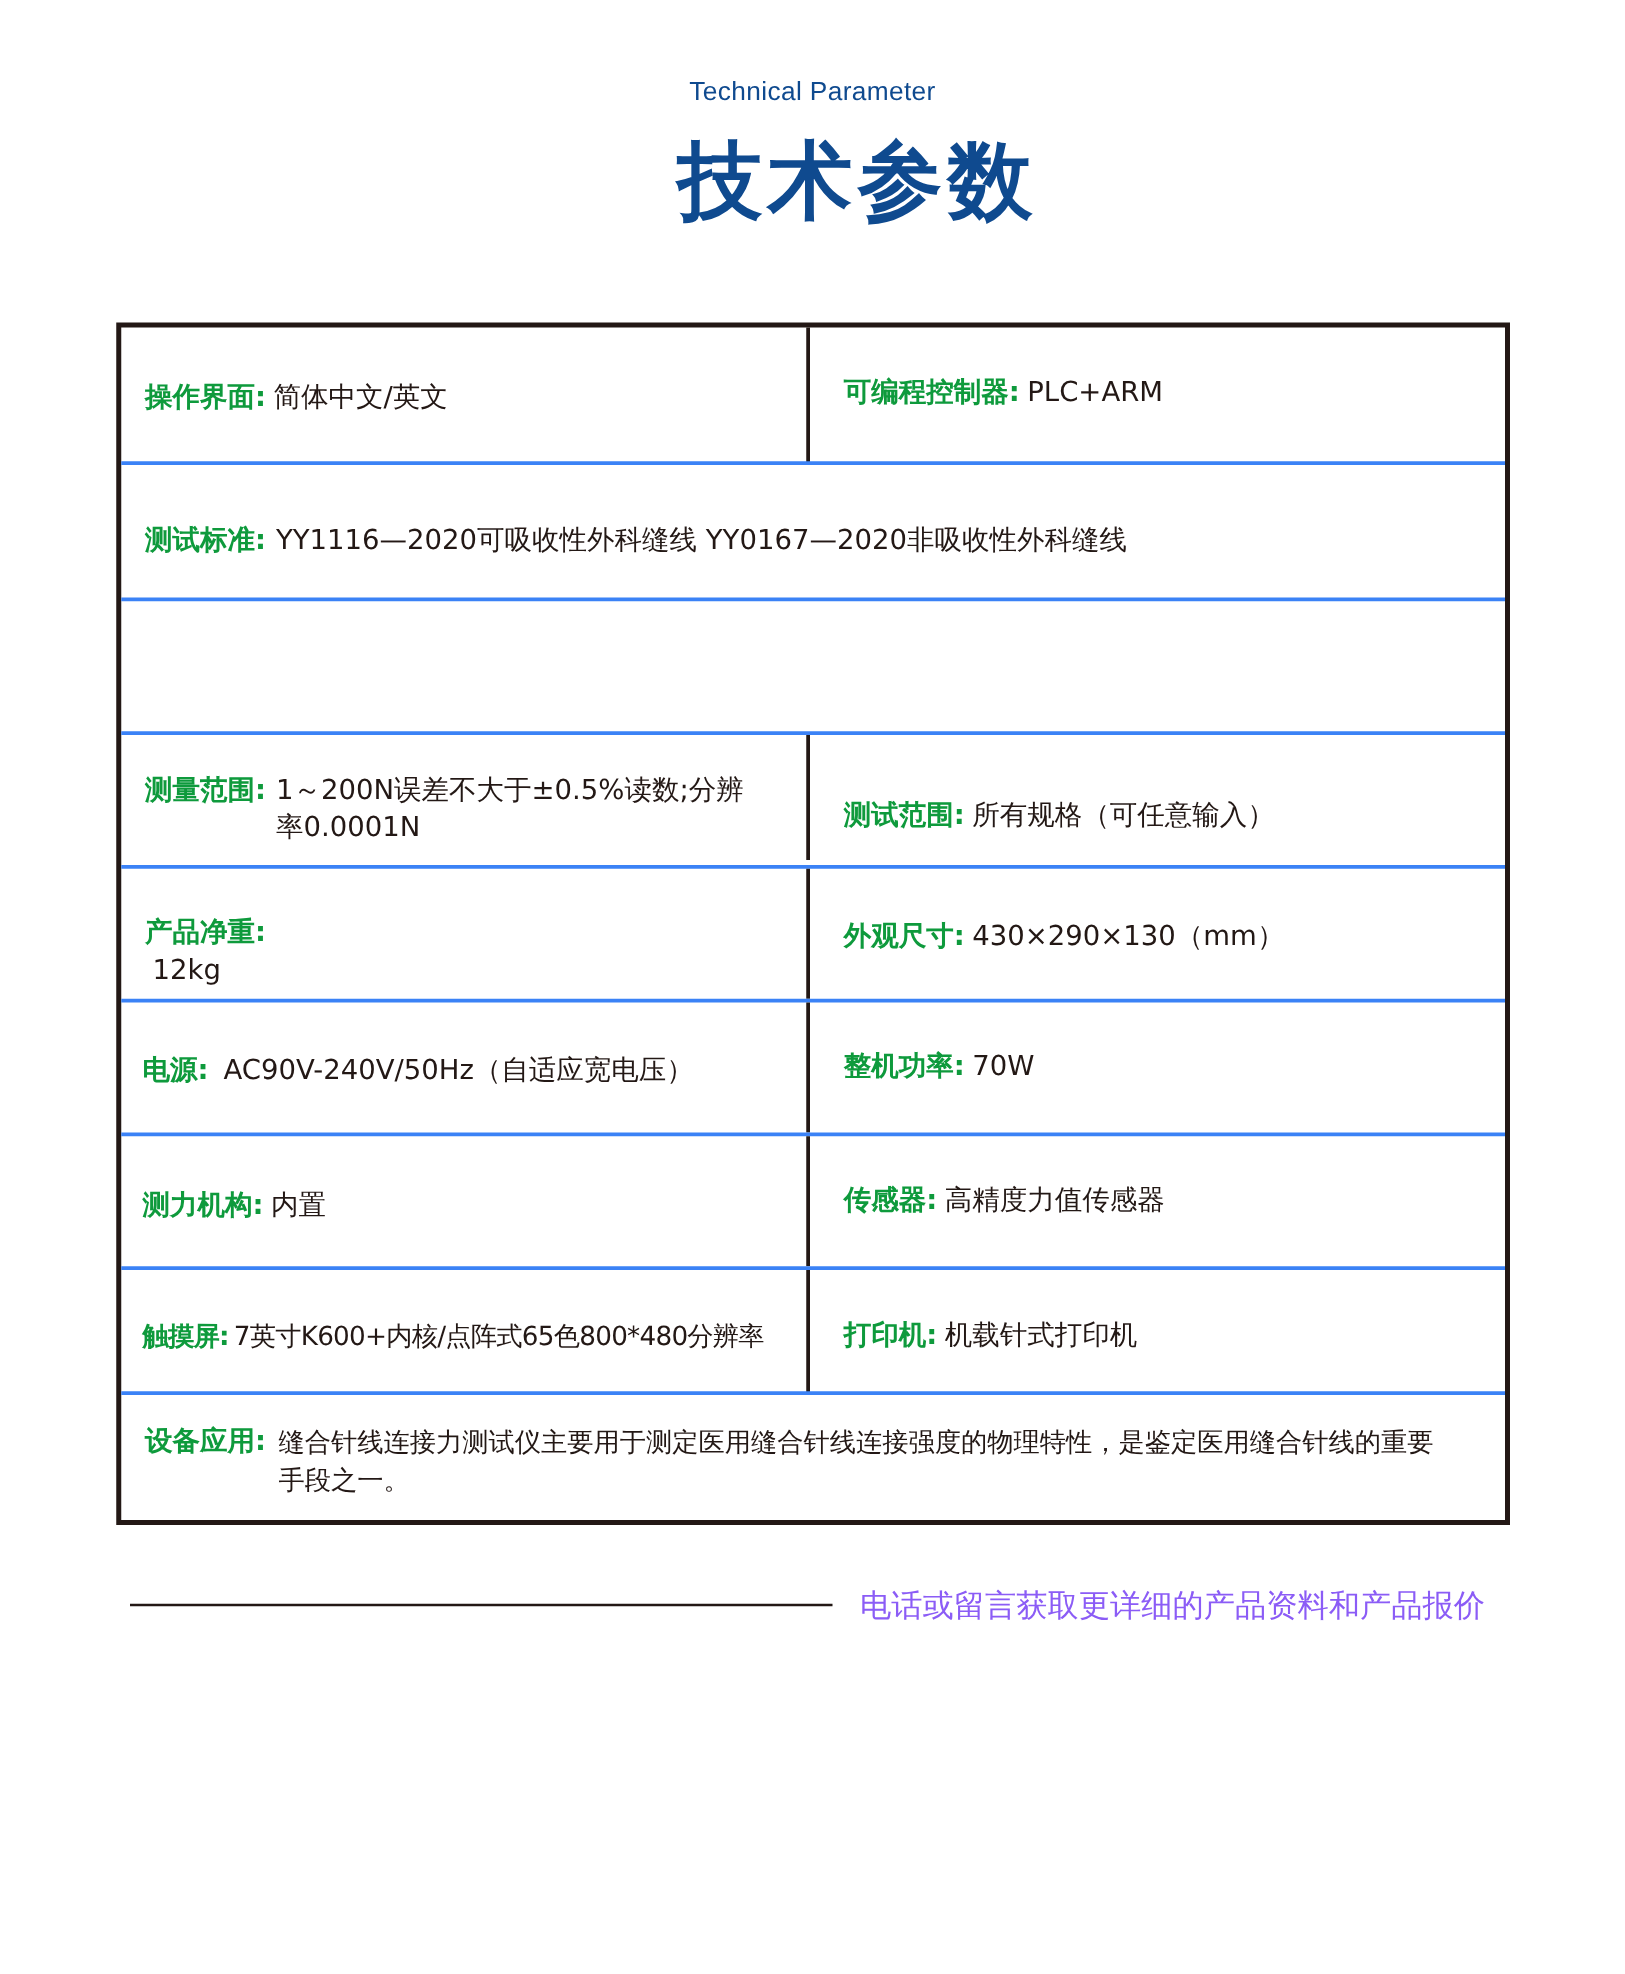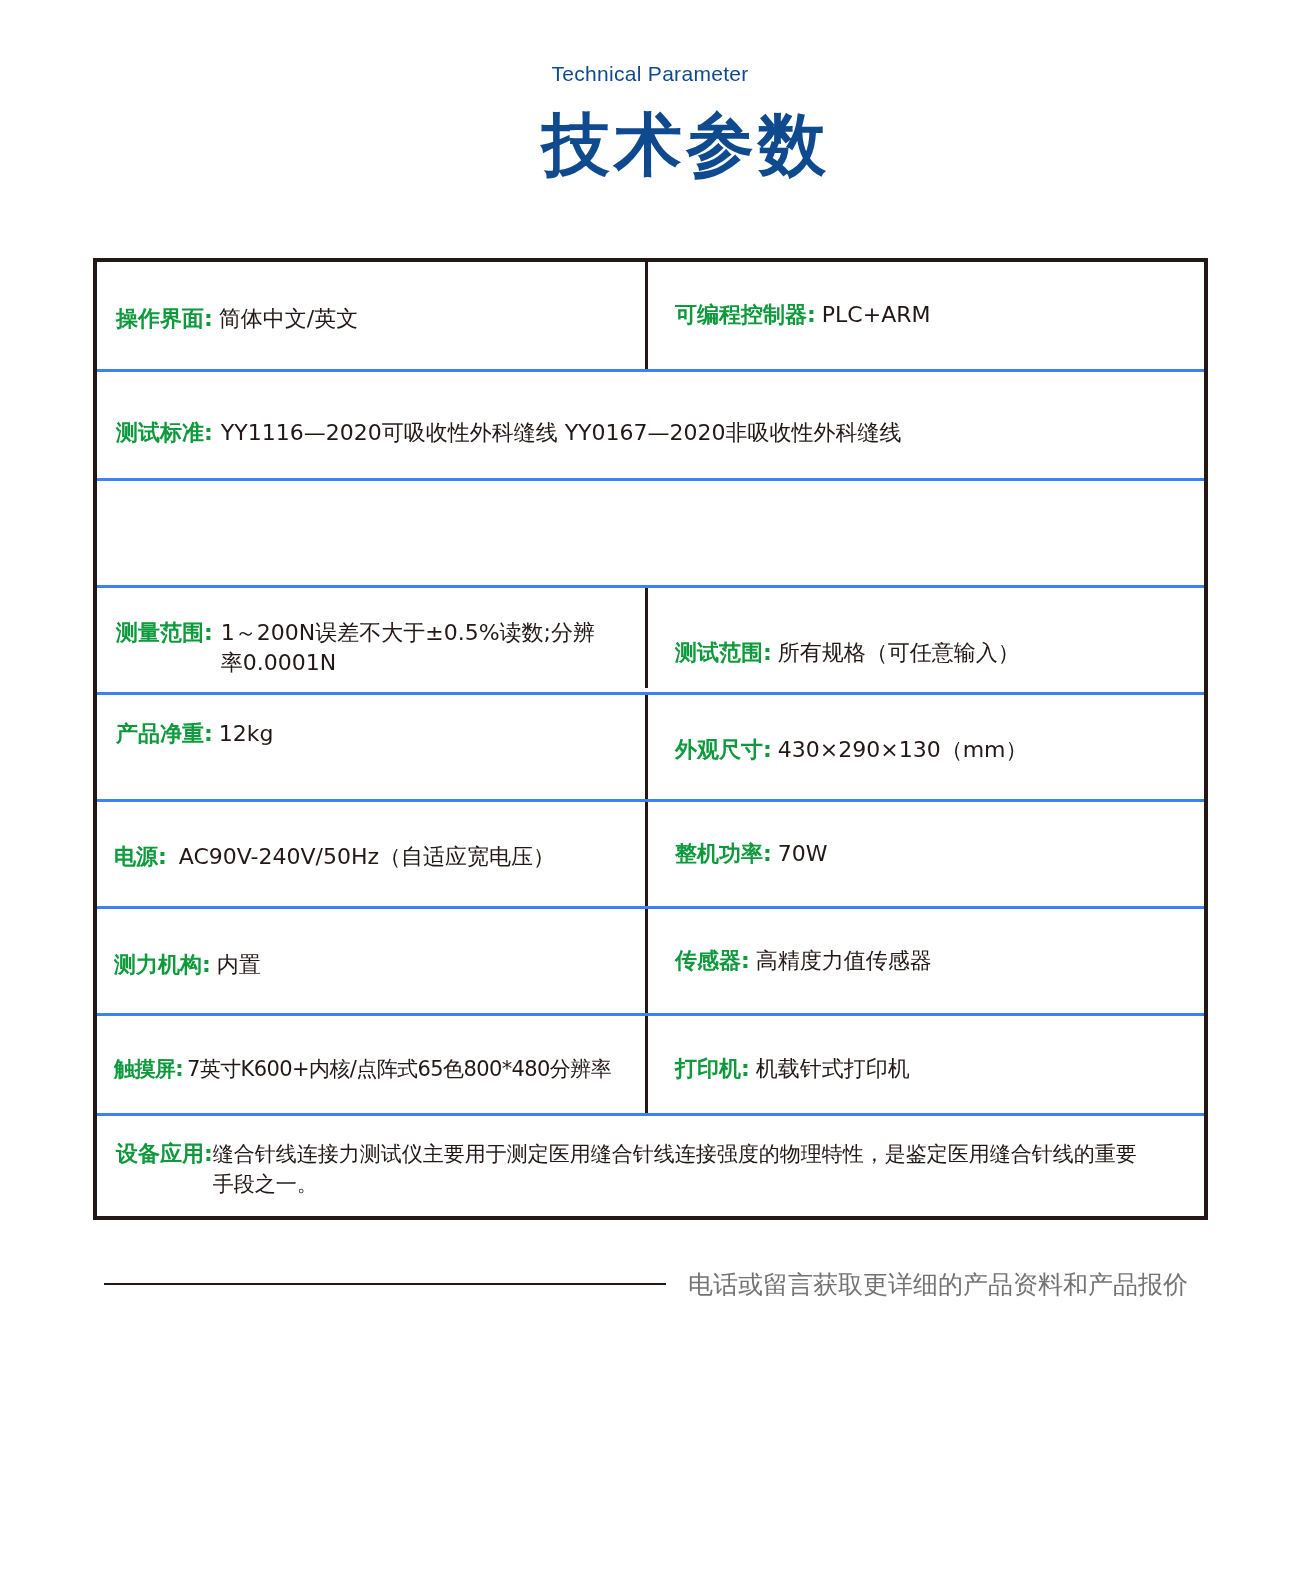--- a/index.html
+++ b/index.html
@@ -14,21 +14,21 @@
     .row { position: absolute; left: 0; width: 100%; border-top: 3px solid #3b82f6; box-sizing: border-box; }
     .row.first { border-top: none; }
     .cell { position: absolute; top: 0; height: 100%; box-sizing: border-box; }
     .cell.left { left: 0; width: 551px; border-right: 3px solid #231815; }
     .cell.right { left: 551px; right: 0; }
     .cell.full { left: 0; right: 0; }
     .entry { position: absolute; display: flex; font-size: 22px; line-height: 30px; }
     .label { color: #0e9a3c; font-weight: bold; white-space: nowrap; }
     .value { color: #231815; }
     .footer-line { position: absolute; left: 104px; top: 1283px; width: 562px; height: 2px; background: #231815; }
-    .footer-text { position: absolute; left: 688px; top: 1268px; font-size: 25px; color: #737373; white-space: nowrap; }
+    .footer-text { position: absolute; left: 688px; top: 1268px; font-size: 25px; color: #8b5cf6; white-space: nowrap; }
   </style>
 </head>
 <body>
 
 <div class="subtitle">Technical Parameter</div>
 <div class="title">技术参数</div>
 
 <div class="spec-table">
 
   <div class="row first" style="top:0;height:110px;">
@@ -68,21 +68,21 @@
     <div class="cell right">
       <div class="entry" style="left:27px;top:50px;">
         <span class="label">测试范围:</span>
         <span class="value" style="margin-left:6px;">所有规格（可任意输入）</span>
       </div>
     </div>
   </div>
 
   <div class="row" style="top:430px;height:107px;">
     <div class="cell left">
-      <div class="entry" style="left:19px;top:24px;">
+      <div class="entry" style="left:19px;top:37px;flex-direction:column;">
         <span class="label">产品净重:</span>
         <span class="value" style="margin-left:6px;">12kg</span>
       </div>
     </div>
     <div class="cell right">
       <div class="entry" style="left:27px;top:40px;">
         <span class="label">外观尺寸:</span>
         <span class="value" style="margin-left:6px;">430×290×130（mm）</span>
       </div>
     </div>
@@ -130,21 +130,21 @@
         <span class="label">打印机:</span>
         <span class="value" style="margin-left:6px;">机载针式打印机</span>
       </div>
     </div>
   </div>
 
   <div class="row" style="top:851px;height:103px;">
     <div class="cell full">
       <div class="entry" style="left:19px;top:23px;">
         <span class="label">设备应用:</span>
-        <span class="value" style="margin-left:0;width:930px;font-size:21px;">缝合针线连接力测试仪主要用于测定医用缝合针线连接强度的物理特性，是鉴定医用缝合针线的重要手段之一。</span>
+        <span class="value" style="margin-left:10px;width:930px;font-size:21px;">缝合针线连接力测试仪主要用于测定医用缝合针线连接强度的物理特性，是鉴定医用缝合针线的重要手段之一。</span>
       </div>
     </div>
   </div>
 
 </div>
 
 <div class="footer-line"></div>
 <div class="footer-text">电话或留言获取更详细的产品资料和产品报价</div>
 
 </body></html>

